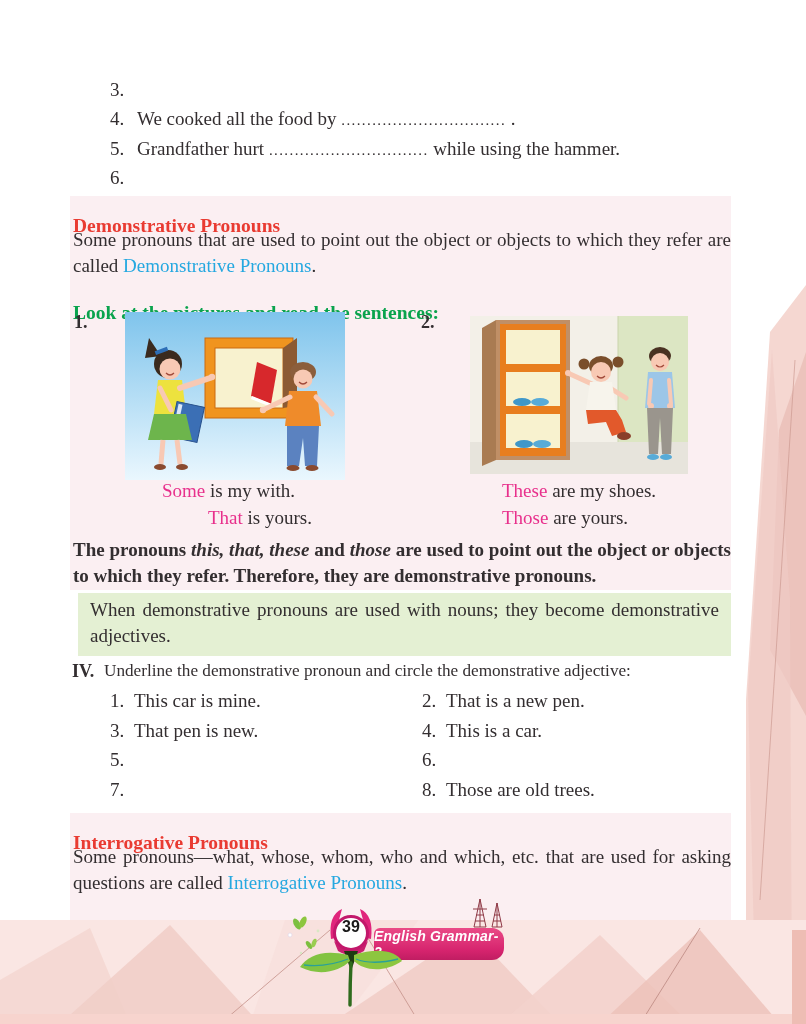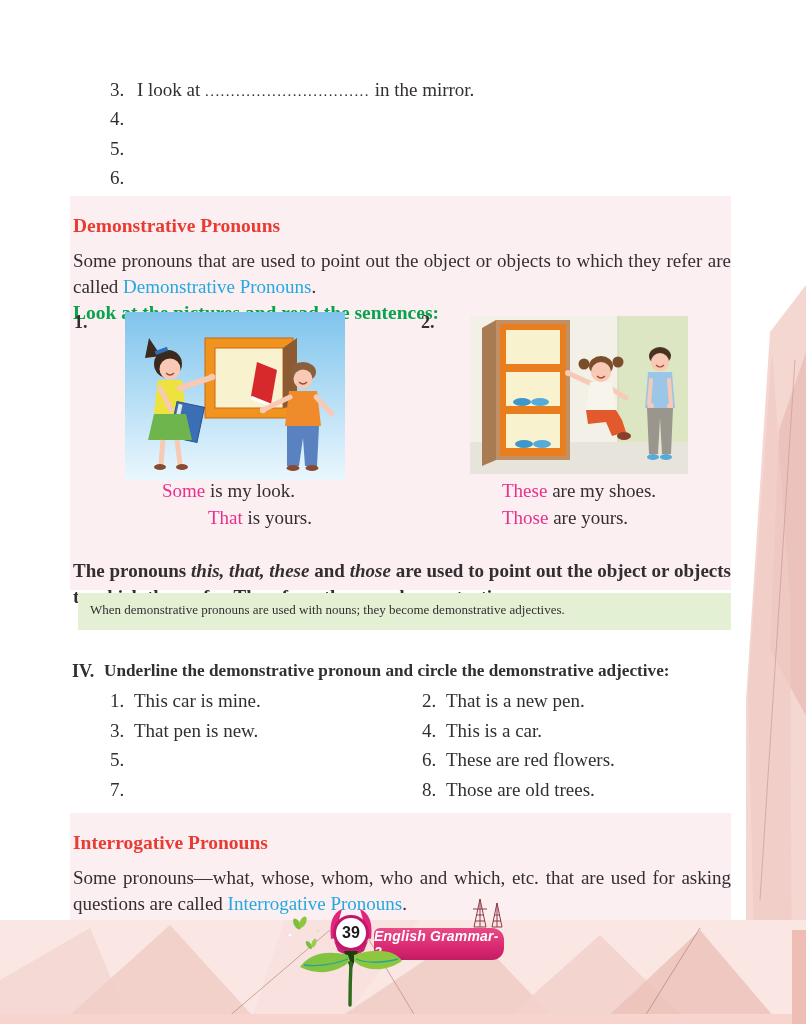--- a/index.html
+++ b/index.html
@@ -19,56 +19,56 @@
   .block2{left:70px;top:813px;width:661px;height:107px;}
 
   .top-list{left:110px;top:79px;font-size:19px;}
   .tl-row{display:flex;align-items:baseline;height:29.3px;white-space:nowrap;}
   .tl-row .n{width:27px;flex:none;}
   .dots{letter-spacing:1.4px;font-size:15px;}
 
   .red-h{font-weight:bold;font-size:19.5px;color:var(--heading_red);white-space:nowrap;}
   .green-h{font-weight:bold;font-size:19.5px;color:var(--heading_green);white-space:nowrap;}
   .body-t{font-size:19px;line-height:25.5px;margin:0;}
-  .just{text-align:justify;margin-top:21px;}
+  .just{text-align:justify;}
   .blue{color:var(--term_blue);}
   .mag{color:var(--pronoun_magenta);}
 
   .h-demo{left:73px;top:199px;} .p-demo{left:73px;top:227px;width:658px;}
   .h-look{left:73px;top:282px;}
   .pic-num{font-weight:bold;font-size:18px;}
   .pn1{left:74px;top:312px;} .pn2{left:421px;top:312px;}
   .pic{position:absolute;z-index:2;overflow:hidden;}
   .pic1{left:125px;top:312px;width:220px;height:168px;}
   .pic2{left:470px;top:316px;width:218px;height:158px;}
   .pic svg{display:block;width:100%;height:100%;}
   .cap{font-size:19px;white-space:nowrap;}
   .c1a{left:162px;top:480px;} .c1b{left:162px;top:507px;margin-left:46px;}
   .c2a{left:502px;top:480px;text-align:right;} .c2b{left:502px;top:507px;}
 
   .p-pron{left:73px;top:537px;width:658px;font-weight:bold;}
   .note-box{left:78px;top:593px;width:629px;padding:4px 12px 7px 12px;
-    background:var(--note_green_bg);font-size:13px;line-height:26px;text-align:justify;z-index:2;}
+    background:var(--note_green_bg);font-size:19px;line-height:26px;text-align:justify;z-index:2;}
 
   .ex4-label{left:72px;top:661px;font-weight:bold;font-size:18px;font-family:Liberation Serif, serif;}
-  .ex4-title{left:104px;top:661px;font-weight:bold;font-size:17.2px;white-space:nowrap;}
+  .ex4-title{left:104px;top:661px;font-weight:normal;font-size:17.2px;white-space:nowrap;}
   .ex4-grid{left:110px;top:690px;display:grid;grid-template-columns:312px auto;
     grid-auto-rows:29.7px;font-size:19px;}
   .ex4-cell{display:flex;align-items:baseline;white-space:nowrap;}
   .ex4-cell .n{width:24px;flex:none;}
 
   .h-inter{left:73px;top:816px;} .p-inter{left:73px;top:844px;width:658px;}
 
   .footer-svg{position:absolute;left:270px;top:893px;width:260px;height:130px;z-index:4;}
   .ribbon{position:absolute;left:374px;top:928px;width:130px;height:32px;z-index:3;
     background:linear-gradient(180deg,#EA4A86 0%,var(--ribbon_pink) 70%,#C01D62 100%);
     border-radius:6px 12px 12px 6px;color:#fff;display:flex;align-items:center;justify-content:center;
     font-family:"Liberation Sans",sans-serif;font-weight:bold;font-size:14px;letter-spacing:.2px;font-style:italic;}
   .badge{position:absolute;left:333px;top:915px;width:30px;height:30px;border-radius:50%;
-    background:#fff;border:3.5px solid var(--badge_ring);display:flex;align-items:center;justify-content:center;
+    background:#fff;border:3.5px solid var(--badge_ring);display:flex;justify-content:center;
     font-family:"Liberation Sans",sans-serif;font-weight:bold;font-size:16px;color:#1A1A1A;z-index:5;}
 </style>
 </head>
 <body>
 
 <svg class="bg-svg" viewBox="0 0 806 1024">
   <path d="M806,285 L770,332 L746,700 L746,1024 L806,1024 Z" fill="#F5D7D1"></path>
   <path d="M806,352 L779,430 L770,650 L806,716 Z" fill="#EAC0B8" opacity="0.85"></path>
   <path d="M772,350 L748,690 L756,1024 L792,1024 L790,600 Z" fill="#F0CBC4" opacity="0.7"></path>
   <line x1="795" y1="360" x2="760" y2="900" stroke="#C9958D" stroke-width="0.8" opacity="0.8"></line>
@@ -86,27 +86,28 @@
   <rect y="1014" width="806" height="10" fill="#F7D4CE"></rect>
   <rect x="792" y="930" width="14" height="94" fill="#EEBDB4"></rect>
 </svg>
 
 <div class="pink-block block1"></div>
 <div class="pink-block block2"></div>
 
 <div class="abs top-list">
   <div class="tl-row">
     <span class="n">3.</span>
-    <span><span>I look at </span><span class="dots">................................</span><span> in the mirror.</span></span>
   </div>
   <div class="tl-row">
     <span class="n">4.</span>
+    <span><span>We cooked all the food by </span><span class="dots">................................</span><span> .</span></span>
   </div>
   <div class="tl-row">
     <span class="n">5.</span>
+    <span><span>Grandfather hurt </span><span class="dots">...............................</span><span> while using the hammer.</span></span>
   </div>
   <div class="tl-row">
     <span class="n">6.</span>
   </div>
 </div>
 
 <h2 class="abs red-h h-demo">Demonstrative Pronouns</h2>
 <p class="abs body-t just p-demo"><span>Some pronouns that are used to point out the object or objects to which they refer are called </span><span class="blue">Demonstrative Pronouns</span><span>.</span></p>
 <h3 class="abs green-h h-look">Look at the pictures and read the sentences:</h3>
 
@@ -205,21 +206,21 @@
       <path d="M199,64 L201,88" stroke="#F8C9B4" stroke-width="4" stroke-linecap="round"></path>
       <circle cx="181" cy="90" r="3" fill="#F8C9B4"></circle>
       <circle cx="200" cy="90" r="3" fill="#F8C9B4"></circle>
       <polygon points="177,92 203,92 201,138 192,138 190,102 188,138 179,138" fill="#9A958D"></polygon>
       <ellipse cx="183" cy="141" rx="6" ry="3" fill="#57ABD8"></ellipse>
       <ellipse cx="196" cy="141" rx="6" ry="3" fill="#57ABD8"></ellipse>
     </g>
   </svg>
 </div>
 
-<div class="abs cap c1a"><span class="mag">Some</span><span> is my look.</span></div>
+<div class="abs cap c1a"><span class="mag">Some</span><span> is my with.</span></div>
 <div class="abs cap c1b"><span class="mag">That</span><span> is yours.</span></div>
 <div class="abs cap c2a"><span class="mag">These</span><span> are my shoes.</span></div>
 <div class="abs cap c2b"><span class="mag">Those</span><span> are yours.</span></div>
 
 <p class="abs body-t just p-pron"><span>The pronouns </span><i>this, that, these</i><span> and </span><i>those</i><span> are used to point out the object or objects to which they refer. Therefore, they are demonstrative pronouns.</span></p>
 
 <div class="abs note-box"><span>When demonstrative pronouns are used with nouns; they become demonstrative adjectives.</span></div>
 
 <span class="abs ex4-label">IV.</span>
 <span class="abs ex4-title">Underline the demonstrative pronoun and circle the demonstrative adjective:</span>
@@ -238,21 +239,20 @@
     </div>
   <div class="ex4-cell">
       <span class="n">4.</span>
       <span>This is a car.</span>
     </div>
   <div class="ex4-cell">
       <span class="n">5.</span>
     </div>
   <div class="ex4-cell">
       <span class="n">6.</span>
-      <span>These are red flowers.</span>
     </div>
   <div class="ex4-cell">
       <span class="n">7.</span>
     </div>
   <div class="ex4-cell">
       <span class="n">8.</span>
       <span>Those are old trees.</span>
     </div>
 </div>
 

